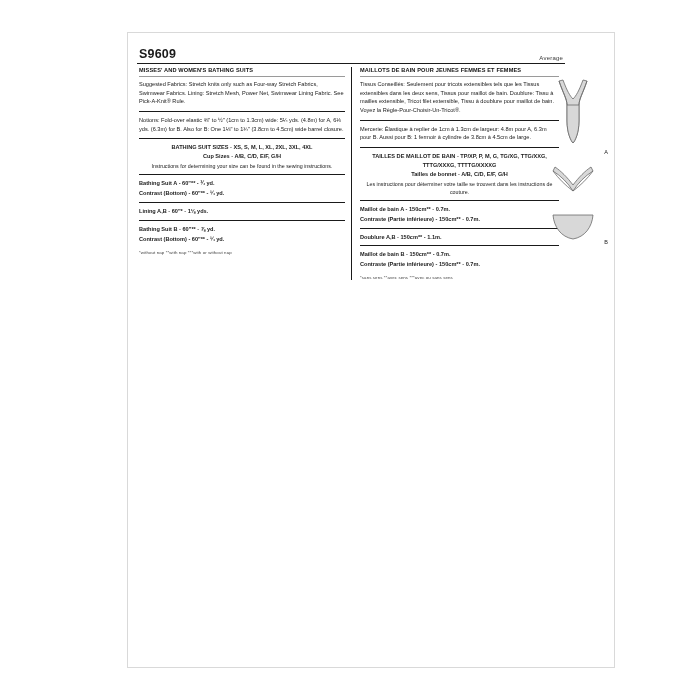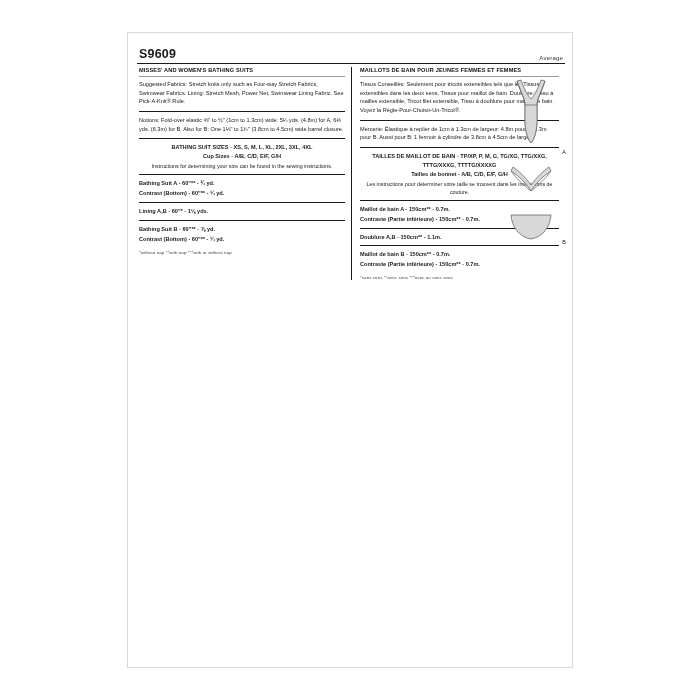--- a/index.html
+++ b/index.html
@@ -14,21 +14,21 @@
     position: relative;
     width: 700px;
     height: 700px;
     background: #ffffff;
     overflow: hidden;
   }
   .sheet {
     position: absolute;
     left: 127px;
     top: 32px;
-    width: 446px;
+    width: 488px;
     height: 636px;
     background: #ffffff;
     border: 1px solid #d9d9d9;
     box-sizing: border-box;
   }
   .inner {
     position: absolute;
     left: 9px;
     top: 14px;
     width: 428px;

